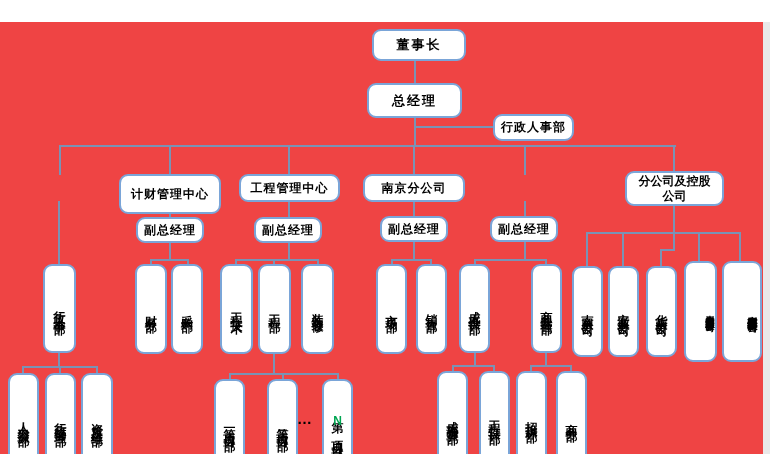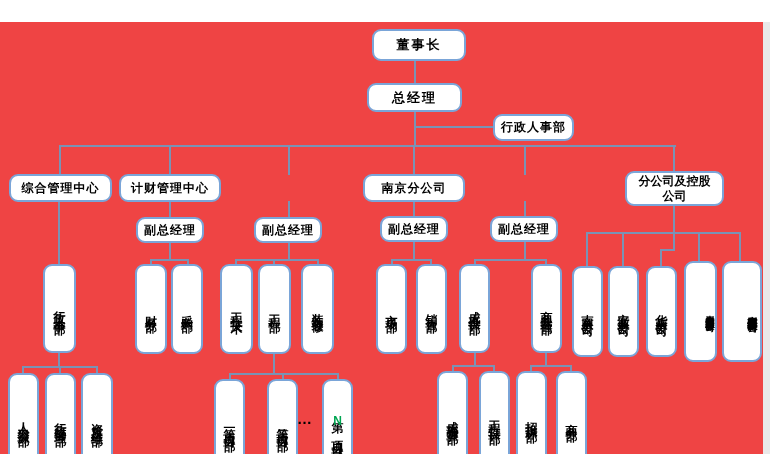--- a/index.html
+++ b/index.html
@@ -109,32 +109,32 @@
   <div class="line" style="left:622px;top:210px;width:2px;height:35px"></div>
   <div class="line" style="left:673px;top:210px;width:2px;height:19px"></div>
   <div class="line" style="left:660px;top:227px;width:15px;height:2px"></div>
   <div class="line" style="left:660px;top:227px;width:2px;height:18px"></div>
   <div class="line" style="left:698px;top:210px;width:2px;height:30px"></div>
   <div class="line" style="left:739px;top:210px;width:2px;height:30px"></div>
 
   <div class="node" style="left:372px;top:7px;width:94px;height:32px">
     <span class="htext big">董事长</span>
   </div>
-  <div class="node" style="left:367px;top:61px;width:95px;height:29px">
+  <div class="node" style="left:367px;top:61px;width:95px;height:35px">
     <span class="htext big">总经理</span>
   </div>
   <div class="node" style="left:493px;top:92px;width:81px;height:27px">
     <span class="htext">行政人事部</span>
   </div>
 
-  <div class="node" style="left:9px;top:152px;width:103px;height:28px">
-    <span class="htext">综合管理中心</span>
-  </div>
-  <div class="node" style="left:119px;top:152px;width:102px;height:28px">
+  <div class="node" style="left:119px;top:152px;width:102px;height:40px">
     <span class="htext">计财管理中心</span>
+  </div>
+  <div class="node" style="left:239px;top:152px;width:101px;height:28px">
+    <span class="htext">工程管理中心</span>
   </div>
   <div class="node" style="left:363px;top:152px;width:102px;height:28px">
     <span class="htext">南京分公司</span>
   </div>
   <div class="node" style="left:625px;top:149px;width:99px;height:35px;padding:0 10px">
     <span class="wrap2">分公司及控股公司</span>
   </div>
 
   <div class="node" style="left:136px;top:195px;width:68px;height:26px">
     <span class="htext">副总经理</span>

